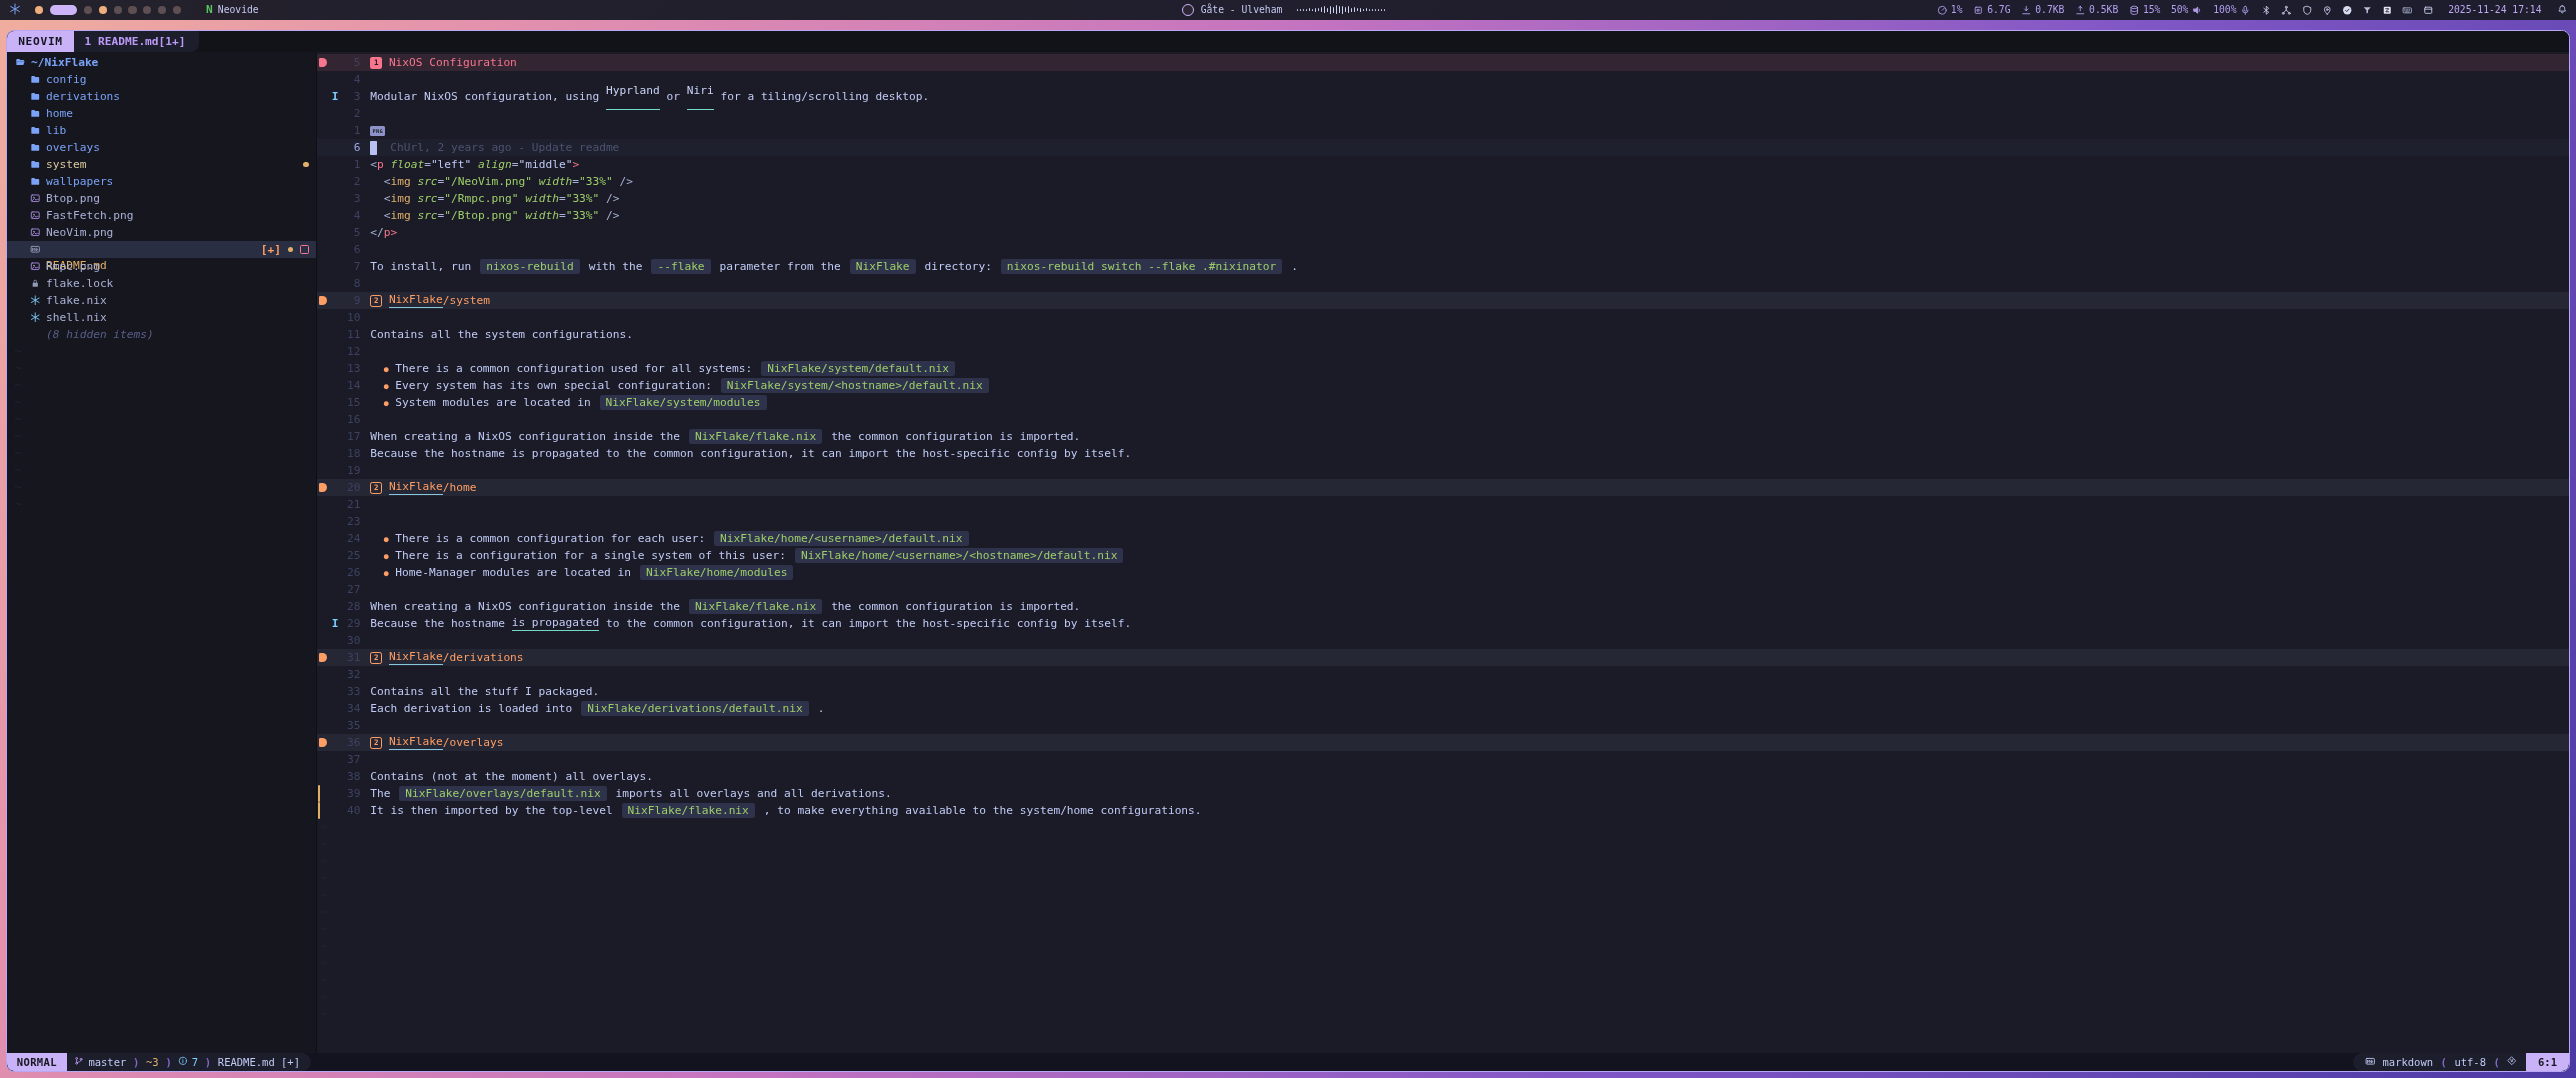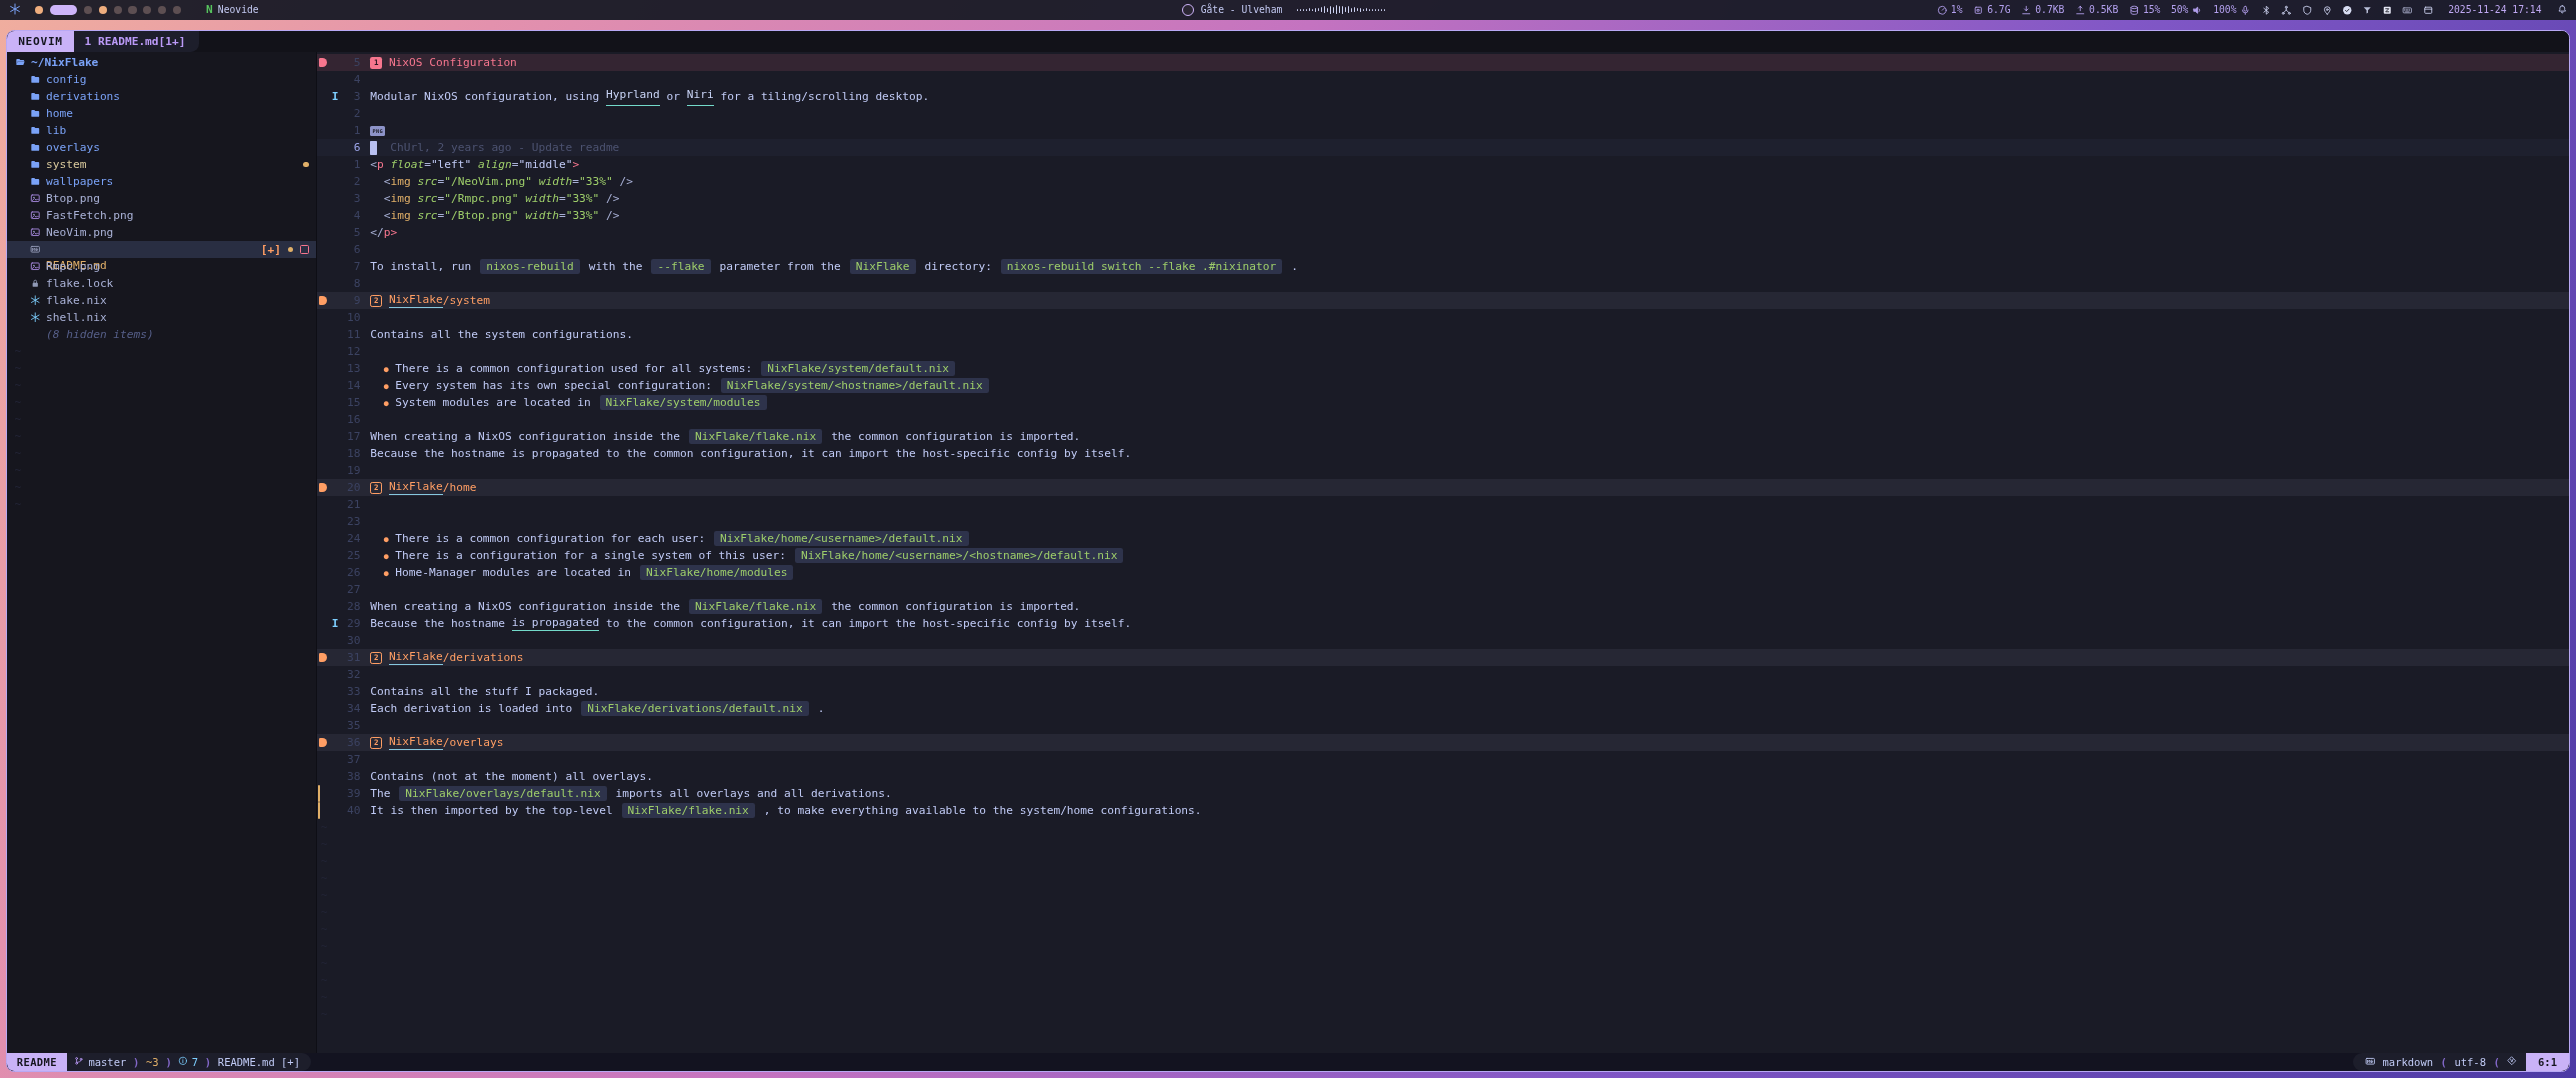--- a/index.html
+++ b/index.html
@@ -85,21 +85,21 @@
   .fold-orange { background:#ff9e64; }
 
   .s-t { color:#c0caf5; }
   .s-punct { color:#a9b1d6; }
   .s-tagp { color:#f7768e; }
   .s-tagimg { color:#e0af68; }
   .s-attr { color:#9ece6a; font-style:italic; }
   .s-str { color:#c0caf5; }
   .s-strg { color:#9ece6a; }
   .s-code { color:#9ece6a; background:#2e334b; border-radius:2.2px; padding:1.1px 6px; margin:0 2.2px; }
-  .s-link { color:#c8d3f5; border-bottom:1.1px solid #73daca; padding-bottom:4px; }
+  .s-link { color:#c8d3f5; border-bottom:1.1px solid #73daca; padding-bottom:12px; }
   .s-spell { color:#c0caf5; border-bottom:1.1px solid #73daca; padding-bottom:0.7px; }
   .s-blame { color:#4c5270; }
   .s-h1 { color:#f7768e; }
   .s-h2 { color:#ff9e64; }
   .s-h2u { color:#ff9e64; border-bottom:1.1px solid #86c7de; padding-bottom:0.7px; }
   .s-bullet { color:#ff9e64; margin-left:13.5px; margin-right:6.7px; font-size:8.2px; }
   .s-cursor { display:inline-block; width:6.7px; height:14.2px; background:#b9c0f1; border-radius:0.7px; }
   .h1-badge { display:inline-flex; align-items:center; justify-content:center; width:12px; height:12px;
     background:#f7768e; color:#2a1622; border-radius:2.2px; font-size:7.5px; font-weight:bold; margin-right:6.7px; }
   .h2-badge { display:inline-flex; align-items:center; justify-content:center; width:12px; height:12px;
@@ -540,21 +540,21 @@
           <div class="e-tilde">~</div>
           <div class="e-tilde">~</div>
           <div class="e-tilde">~</div>
           <div class="e-tilde">~</div>
           <div class="e-tilde">~</div>
           <div class="e-tilde">~</div>
         </div>
     </div>
 
     <div class="statusline">
-      <span class="mode-badge">README</span>
+      <span class="mode-badge">NORMAL</span>
       <div class="sl-left">
         <span class="sl-branch">
           <span id="branch-ic"><svg width="9.7" height="9.7" viewBox="0 0 24 24" fill="none" stroke="#bb9af7" stroke-width="2" stroke-linecap="round" stroke-linejoin="round">
                 <circle cx="6.5" cy="6" r="2.3"></circle>
                 <circle cx="6.5" cy="18" r="2.3"></circle>
                 <circle cx="17.5" cy="8" r="2.3"></circle>
                 <path d="M6.5 8.5v7M17.5 10.5c0 4.5-6 3.5-10 5.5"></path>
               </svg></span>
           <span>master</span>
         </span>

